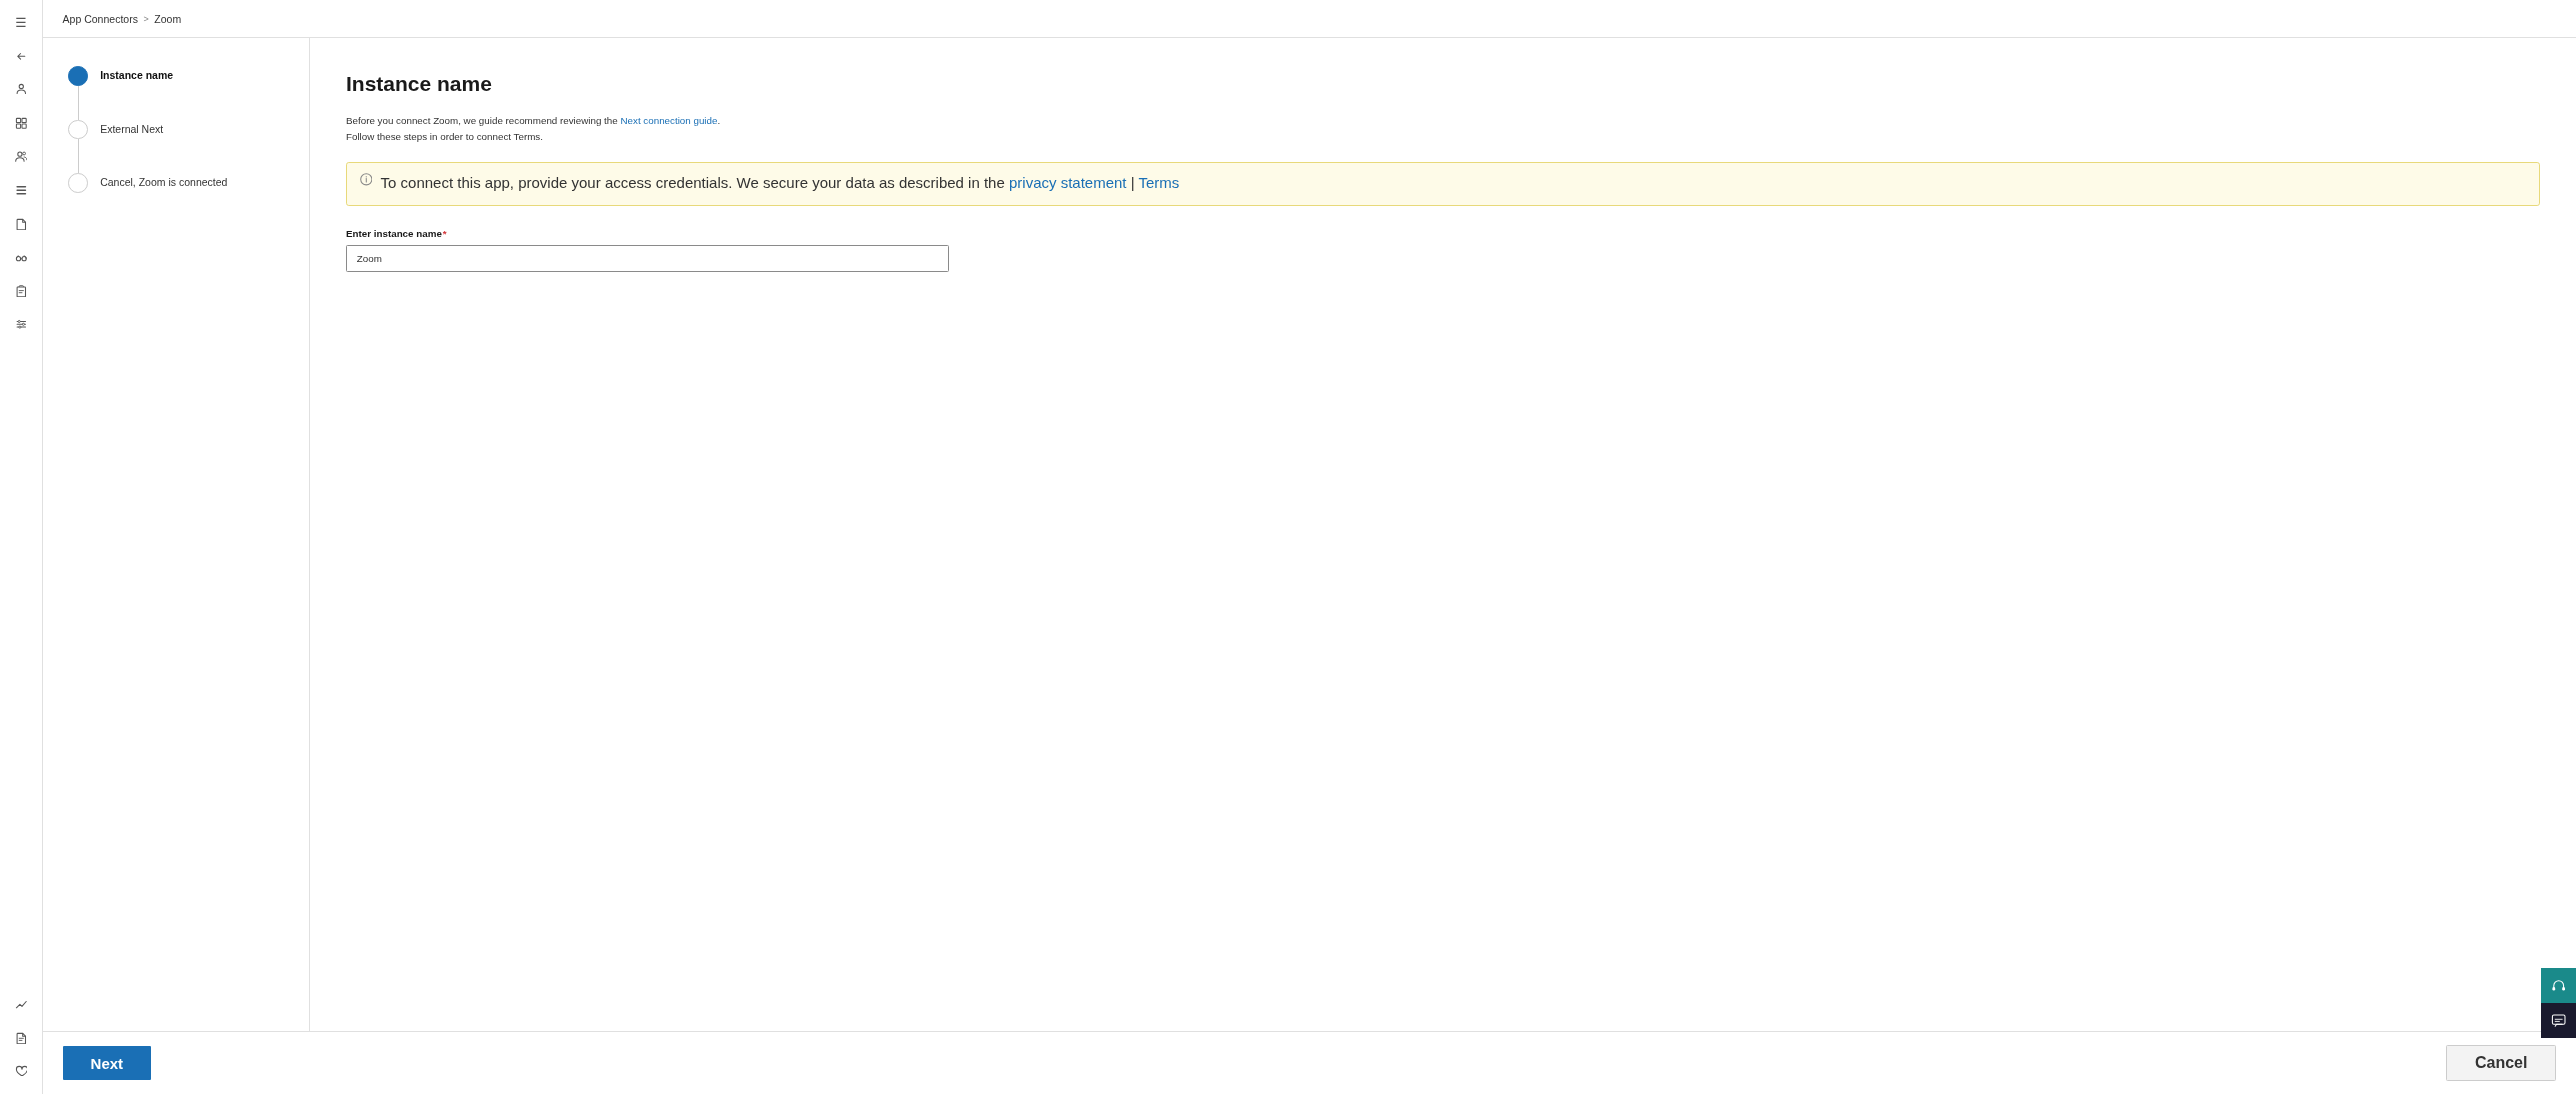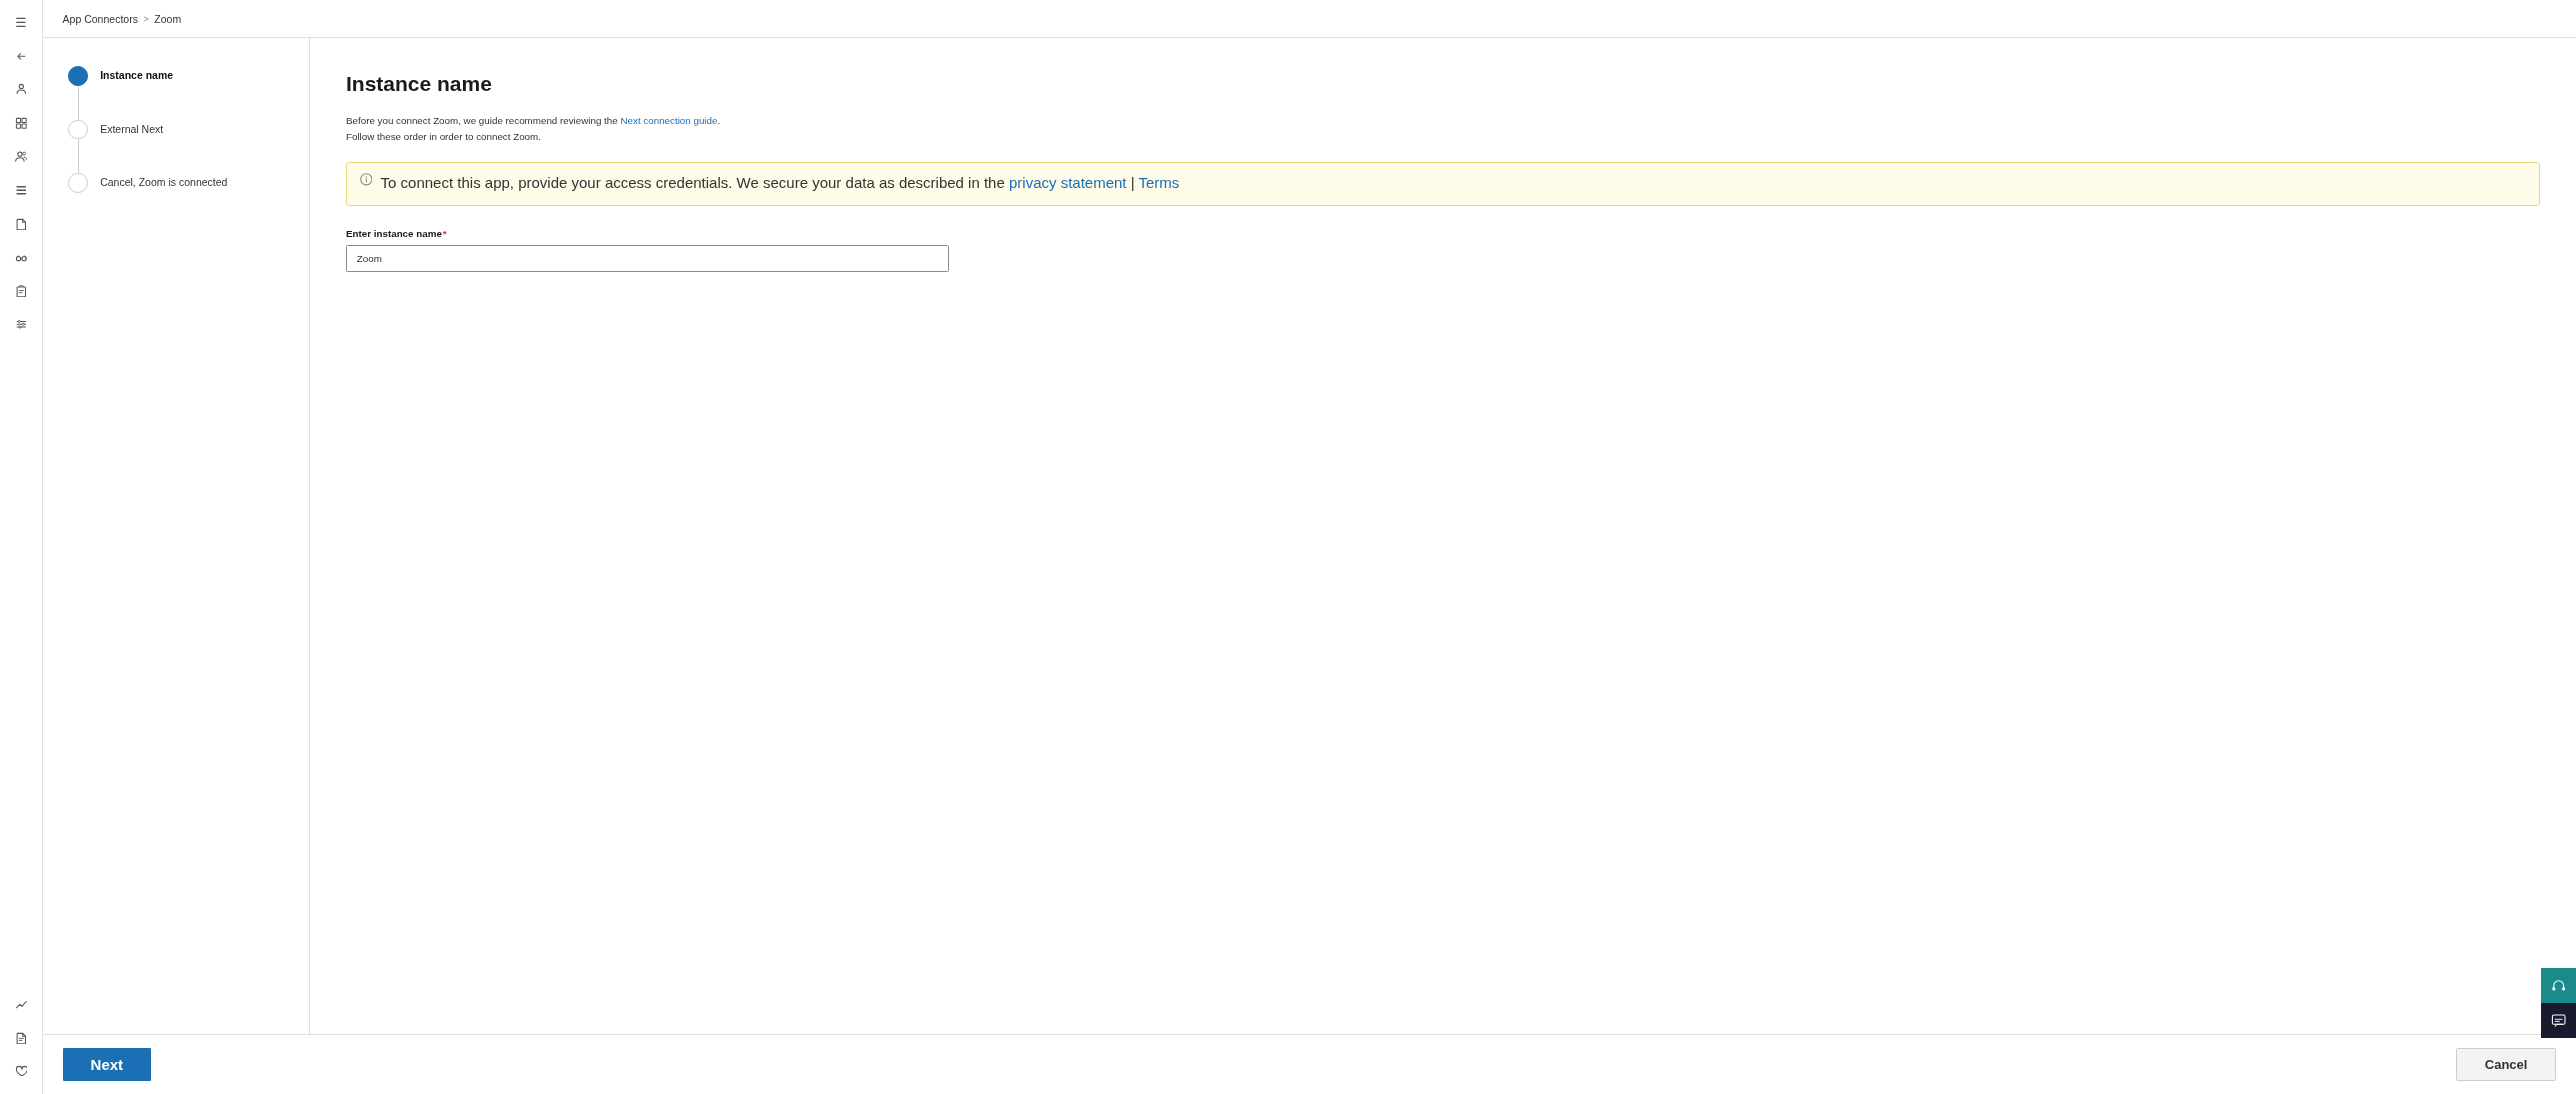--- a/index.html
+++ b/index.html
@@ -198,21 +198,21 @@
       font-weight: 600;
       border-radius: 1px;
       cursor: pointer;
       font-family: inherit;
     }
     .btn-cancel {
       background: #f3f3f3;
       color: #333;
       border: 0.7px solid #ccc;
       padding: 8.4px 28px;
-      font-size: 13px;
+      font-size: 16px;
       font-weight: 600;
       border-radius: 1.4px;
       cursor: pointer;
       font-family: inherit;
     }
 
     
     .support-buttons {
       position: fixed;
       right: 0;
@@ -343,21 +343,21 @@
       <div class="stepper-item">
         <div class="stepper-circle"></div>
         <span class="stepper-label">Cancel, Zoom is connected</span>
       </div>
     </div>
 
     <div class="form-panel">
       <h1 class="form-title">Instance name</h1>
       <p class="form-description">
         <span>Before you connect Zoom, we guide recommend reviewing the </span><a href="#">Next connection guide</a><span>.</span><br>
-        <span>Follow these order in order to connect Zoom.</span>
+        <span>Follow these steps in order to connect Terms.</span>
       </p>
 
       <div class="info-banner">
         <span class="info-icon">
           <svg width="12.6" height="12.6" viewBox="0 0 18 18" fill="none" xmlns="http://www.w3.org/2000/svg">
             <circle cx="9" cy="9" r="8" stroke="#888" stroke-width="1.5"></circle>
             <path d="M9 8v5" stroke="#888" stroke-width="1.5" stroke-linecap="round"></path>
             <circle cx="9" cy="5.5" r="1" fill="#888"></circle>
           </svg>
         </span>

